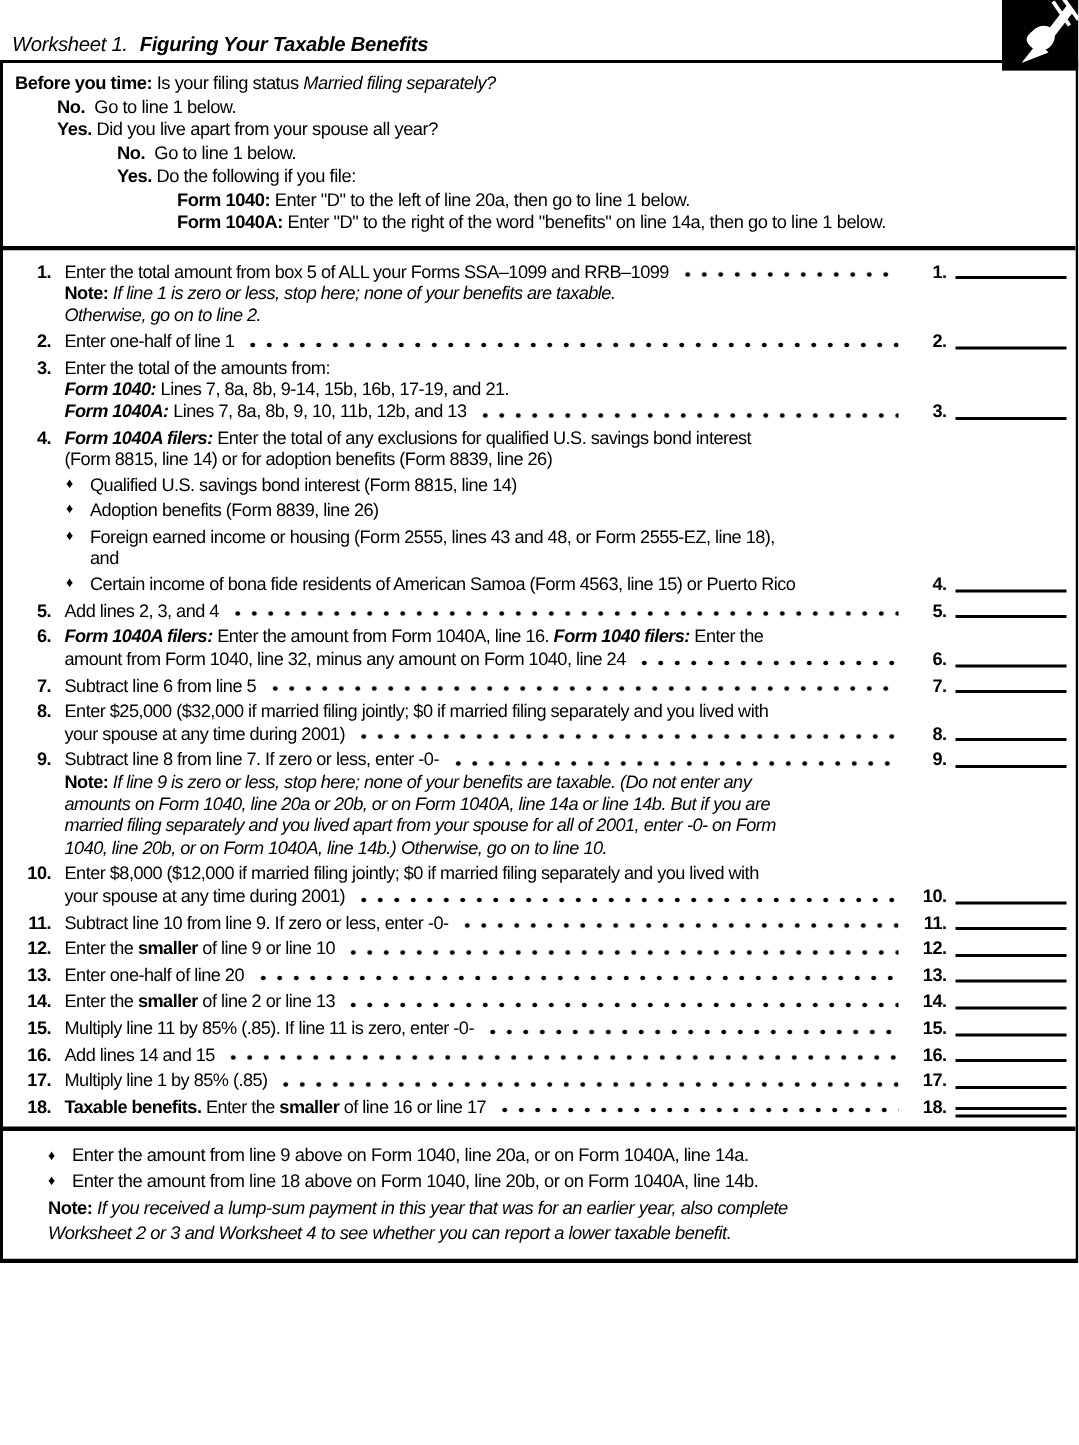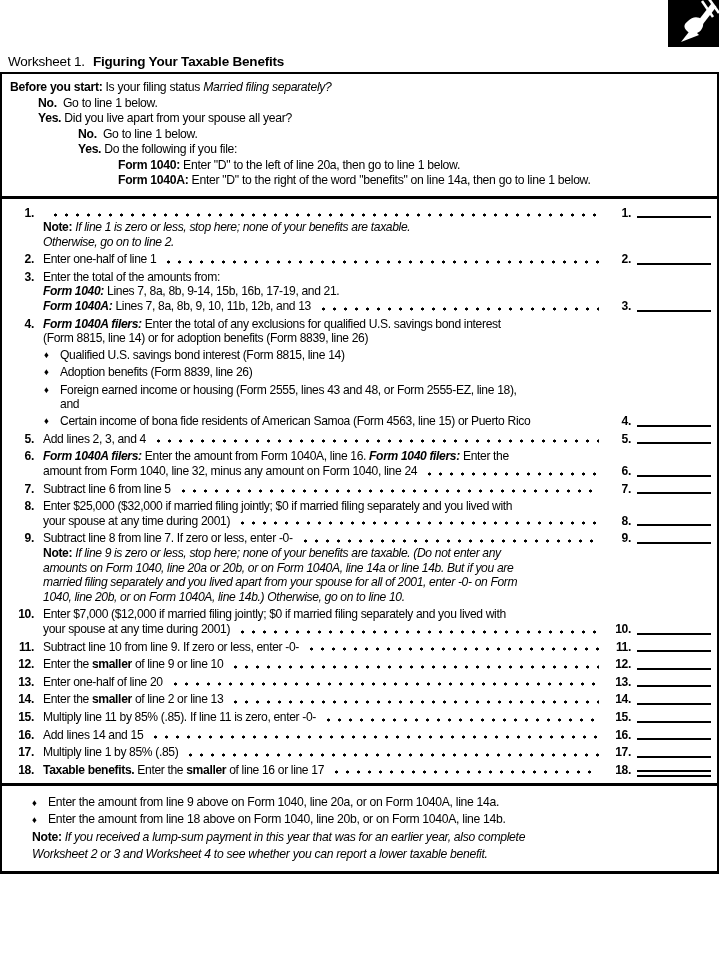--- a/index.html
+++ b/index.html
@@ -1,21 +1,21 @@
 <!DOCTYPE html>
 <html><head>
 <meta charset="utf-8">
 <style>
   html,body{margin:0;padding:0;background:#fff;}
   body{width:719px;height:963px;font-family:"Liberation Sans",sans-serif;color:#000;
        -webkit-font-smoothing:none;}
   .page{position:relative;width:719px;height:963px;background:#fff;overflow:hidden;}
 
   
-  .header{position:relative;height:72px;}
+  .header{position:relative;height:40px;font-style:italic;}
   .title{position:absolute;left:8px;bottom:3px;font-size:13.5px;letter-spacing:-0.2px;white-space:nowrap;}
   .title .t-prefix{font-weight:normal;}
   .title .t-main{font-weight:bold;margin-left:8px;}
   .pencil{position:absolute;top:0;right:0;width:51px;height:47px;background:#000;}
 
   
   .box{border:2px solid #000;border-bottom-width:3px;margin:0;}
   .sec{background:#fff;}
   .sec-before{padding:6px 8px 7px 8px;border-bottom:3px solid #000;}
   .sec-main{padding:7px 6px 6px 8px;border-bottom:3px solid #000;}
@@ -73,33 +73,34 @@
         <line x1="41" y1="-1" x2="51" y2="13" stroke="#fff" stroke-width="2.6"></line>
         <line x1="46" y1="5" x2="29" y2="27" stroke="#fff" stroke-width="6"></line>
         <path d="M20,21 C26,14 37,17 35,26 C33,34 24,36 19,31 C15,27 16,24 20,21 Z" fill="#fff"></path>
         <path d="M13,42 L24,28 L31,35 Z" fill="#fff"></path>
       </svg>
     </div>
   </div>
 
   <div class="box">
     <div class="sec sec-before" id="bs-rows">
-        <div class="bs-row ind-0"><span class="s-b">Before you start:</span><span class="s-n"> Is your filing status </span><span class="s-i">Married filing separately?</span></div>
+        <div class="bs-row ind-0"><span class="s-b">Before you time:</span><span class="s-n"> Is your filing status </span><span class="s-i">Married filing separately?</span></div>
         <div class="bs-row ind-1"><span class="s-b">No.</span><span class="s-n">  Go to line 1 below.</span></div>
         <div class="bs-row ind-1"><span class="s-b">Yes.</span><span class="s-n"> Did you live apart from your spouse all year?</span></div>
         <div class="bs-row ind-2"><span class="s-b">No.</span><span class="s-n">  Go to line 1 below.</span></div>
         <div class="bs-row ind-2"><span class="s-b">Yes.</span><span class="s-n"> Do the following if you file:</span></div>
         <div class="bs-row ind-3"><span class="s-b">Form 1040:</span><span class="s-n"> Enter "D" to the left of line 20a, then go to line 1 below.</span></div>
         <div class="bs-row ind-3"><span class="s-b">Form 1040A:</span><span class="s-n"> Enter "D" to the right of the word "benefits" on line 14a, then go to line 1 below.</span></div>
       </div>
     <div class="sec sec-main" id="main-rows">
         <div class="item">
           <div class="row">
             <span class="num">1.</span>
             <span class="numgap"></span>
+            <span class="txt"><span class="s-n">Enter the total amount from box 5 of ALL your Forms SSA–1099 and RRB–1099</span></span>
             <span class="leader"></span>
             <span class="ansnum">1.</span>
             <span class="ansline"></span>
           </div>
           <div class="row">
             <span class="num"></span>
             <span class="numgap"></span>
             <span class="txt"><span class="s-b">Note: </span><span class="s-i">If line 1 is zero or less, stop here; none of your benefits are taxable.</span></span>
           </div>
           <div class="row">
@@ -260,21 +261,21 @@
           <div class="row">
             <span class="num"></span>
             <span class="numgap"></span>
             <span class="txt"><span class="s-i">1040, line 20b, or on Form 1040A, line 14b.) Otherwise, go on to line 10.</span></span>
           </div>
         </div>
         <div class="item">
           <div class="row">
             <span class="num">10.</span>
             <span class="numgap"></span>
-            <span class="txt"><span class="s-n">Enter $7,000 ($12,000 if married filing jointly; $0 if married filing separately and you lived with</span></span>
+            <span class="txt"><span class="s-n">Enter $8,000 ($12,000 if married filing jointly; $0 if married filing separately and you lived with</span></span>
           </div>
           <div class="row">
             <span class="num"></span>
             <span class="numgap"></span>
             <span class="txt"><span class="s-n">your spouse at any time during 2001)</span></span>
             <span class="leader"></span>
             <span class="ansnum">10.</span>
             <span class="ansline"></span>
           </div>
         </div>

